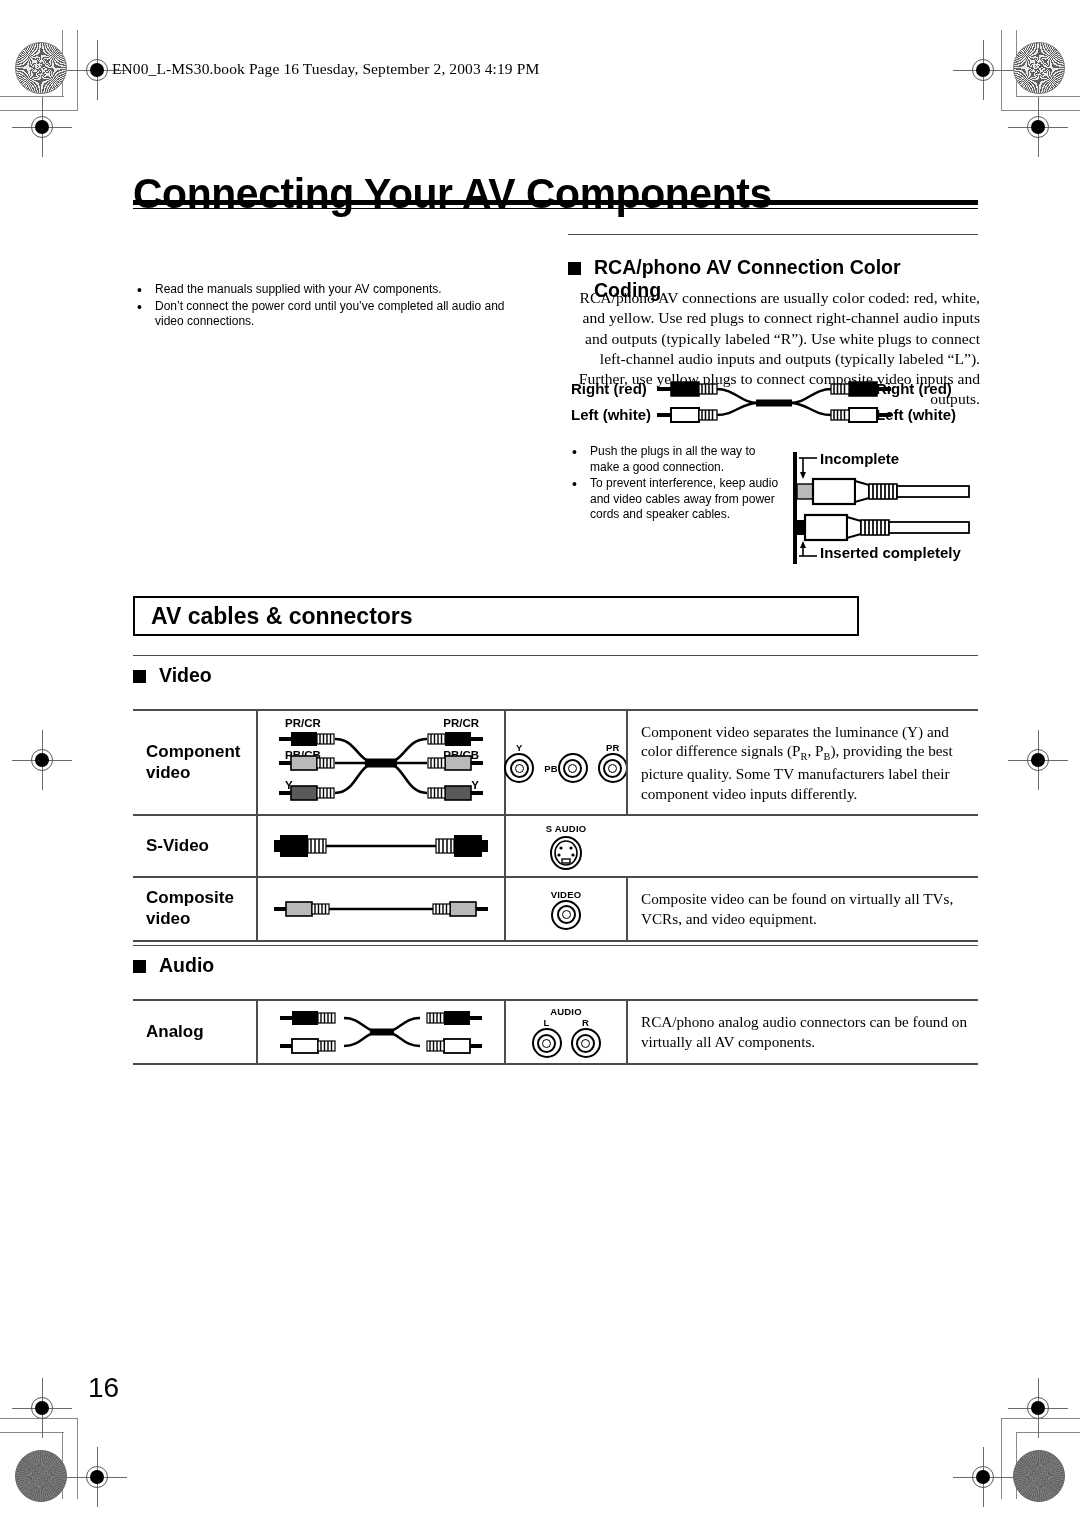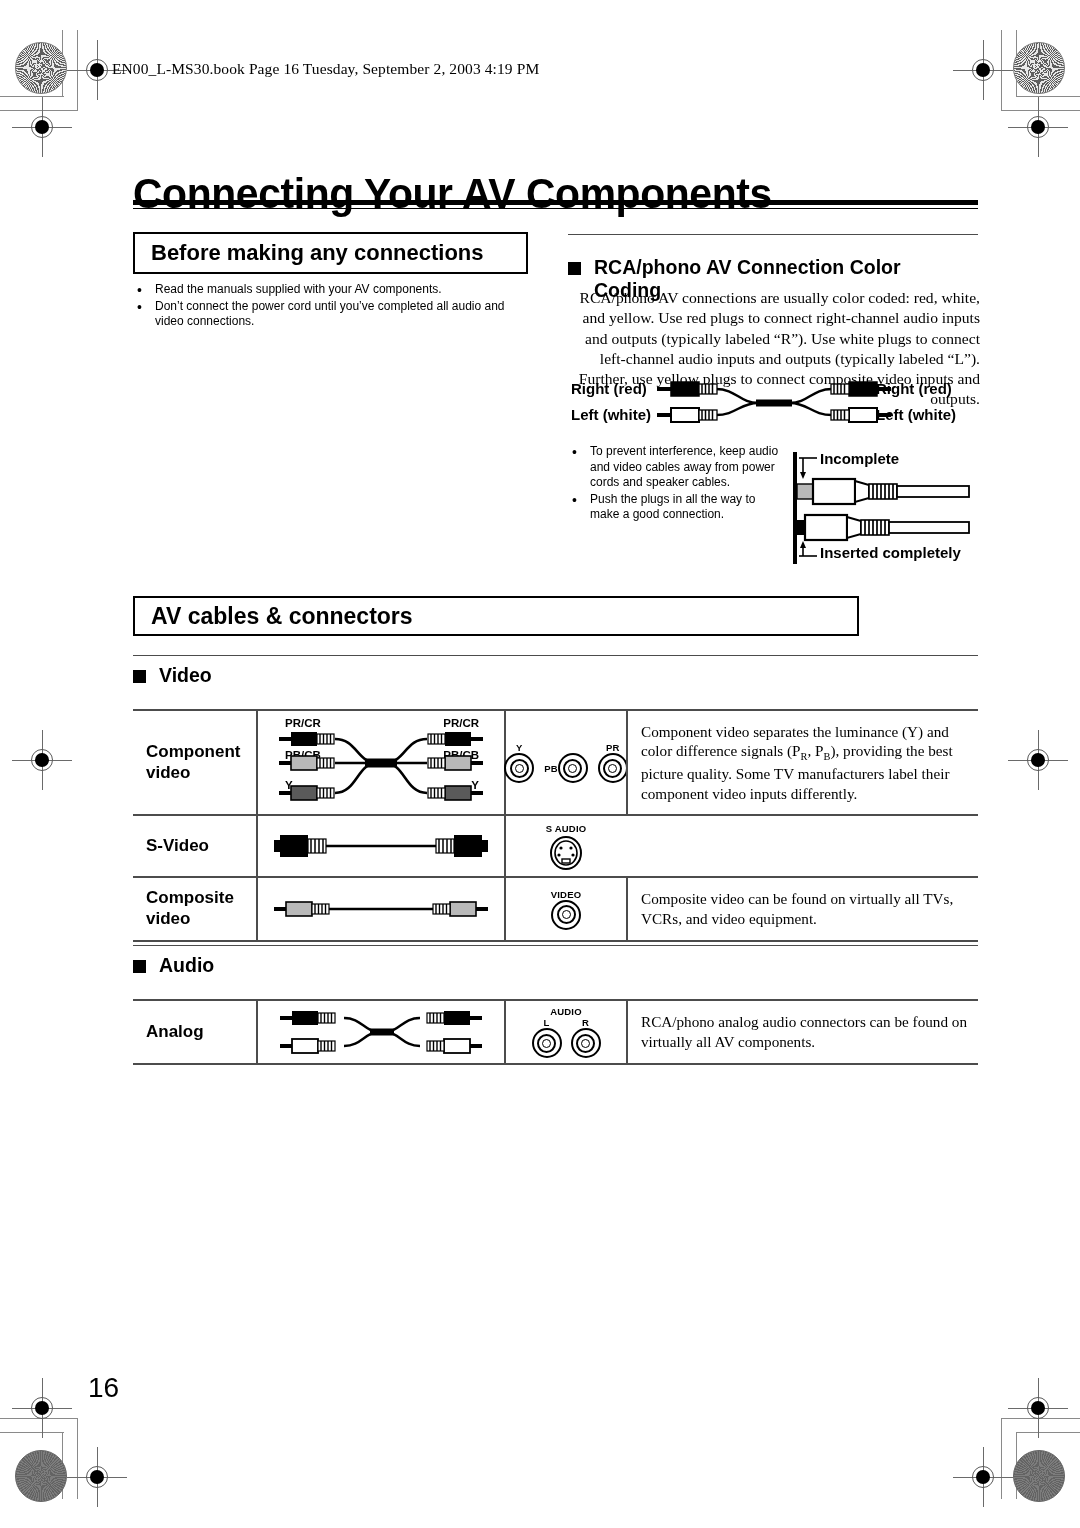--- a/index.html
+++ b/index.html
@@ -241,23 +241,20 @@
       <div class="ring"></div>
       <div class="dot"></div>
   </div>
 
   <div class="bookline">EN00_L-MS30.book  Page 16  Tuesday, September 2, 2003  4:19 PM</div>
 
   <h1 class="title">Connecting Your AV Components</h1>
   <div class="title-rule-thick"></div>
   <div class="title-rule-thin"></div>
 
-  <div class="boxhead" style="left:133px; top:232px; width:395px; height:42px; font-size:22px;">
-    <span>Before making any connections</span>
-  </div>
   <ul class="bullets" style="left:133px; top:282px; width:400px;">
     <li>Read the manuals supplied with your AV components.</li>
     <li>Don’t connect the power cord until you’ve completed all audio and video connections.</li>
   </ul>
 
   <div class="hrule" style="left:568px; top:234px; width:410px;"></div>
   <div class="sqhead" style="left:568px; top:256px; width:400px;">
     <span class="sq"></span>
     <span>RCA/phono AV Connection Color Coding</span>
   </div>
@@ -319,22 +316,22 @@
           <line x1="266" y1="32" x2="266" y2="42"></line>
             <line x1="269.5" y1="32" x2="269.5" y2="42"></line>
           <line x1="273" y1="32" x2="273" y2="42"></line>
             <line x1="276.5" y1="32" x2="276.5" y2="42"></line>
         </g>
       </g>
     </svg>
   </div>
 
   <ul class="bullets" style="left:568px; top:444px; width:212px;">
+    <li>Push the plugs in all the way to make a good connection.</li>
     <li>To prevent interference, keep audio and video cables away from power cords and speaker cables.</li>
-    <li>Push the plugs in all the way to make a good connection.</li>
   </ul>
 
   <div style="position:absolute; left:785px; top:448px; width:195px; height:120px;">
     <div class="lbl-bold" style="position:absolute; left:35px; top:2px;">Incomplete</div>
     <div class="lbl-bold" style="position:absolute; left:35px; top:96px;">Inserted completely</div>
     <svg width="195" height="120" viewBox="0 0 195 120" style="position:absolute; left:0; top:0;">
 
       <rect x="8" y="4" width="4" height="112" fill="#000"></rect>
 
       <path d="M14 10 L32 10" stroke="#000" stroke-width="1.6" fill="none"></path>

